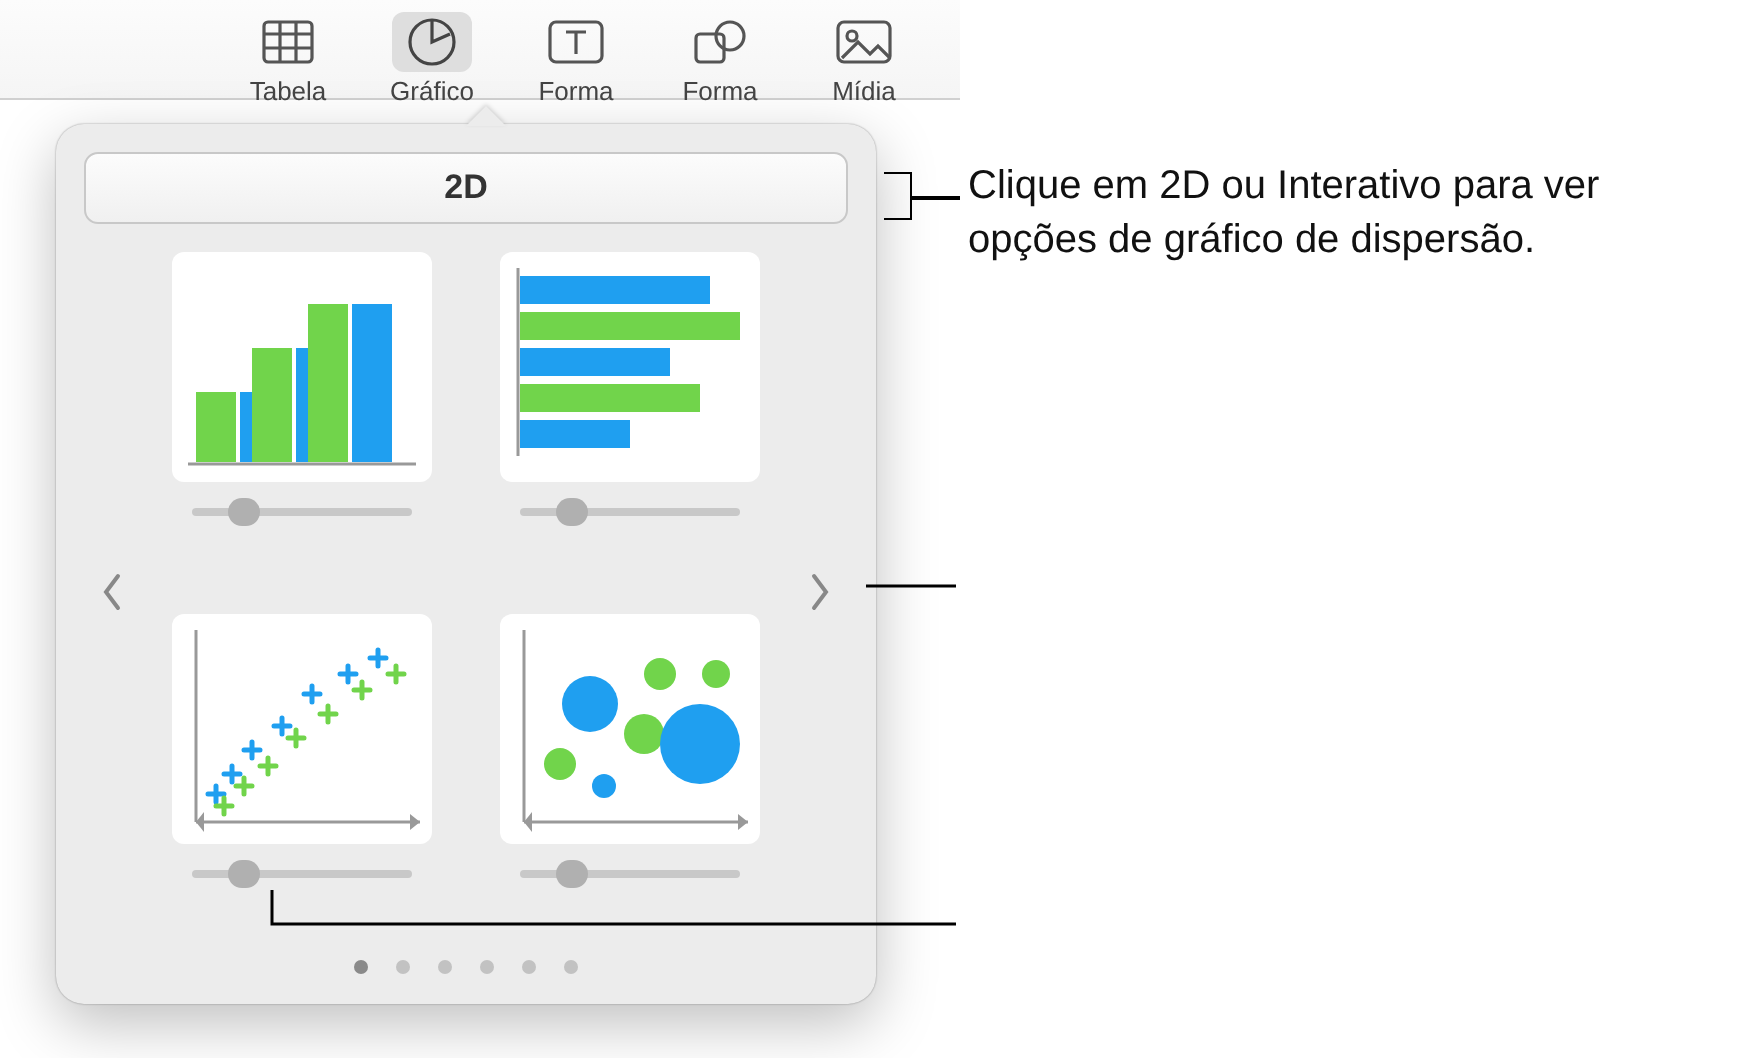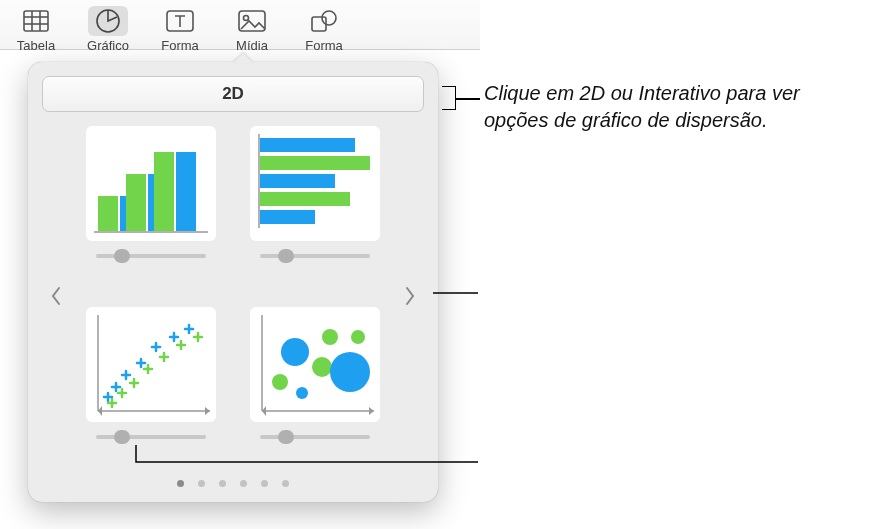--- a/index.html
+++ b/index.html
@@ -16,20 +16,21 @@
     .toolbar {
       position: absolute;
       top: 0;
       left: 0;
       width: 480px;
       height: 50px;
       background: linear-gradient(#fcfcfc, #f5f5f5);
       border-bottom: 1px solid #d0d0d0;
       display: flex;
       align-items: flex-start;
+      padding-left: 108px;
       gap: 0;
     }
     .toolbar-item {
       display: flex;
       flex-direction: column;
       align-items: center;
       justify-content: flex-start;
       width: 72px;
       height: 60px;
       cursor: pointer;
@@ -183,21 +184,21 @@
       position: absolute;
       top: 0; left: 0; width: 876px; height: 529px;
       pointer-events: none;
     }
     .callout-text {
       position: absolute;
       font-size: 20px;
       line-height: 1.35;
       color: #111;
     }
-    .callout-1 { top: 80px; left: 484px; width: 360px; font-style: italic; }
+    .callout-1 { top: 80px; left: 484px; width: 360px; }
     .callout-2 { top: 278px; left: 484px; width: 360px; }
     .callout-3 { top: 450px; left: 484px; width: 360px; }
 
     svg.leader { position: absolute; top: 0; left: 0; pointer-events: none; }
 
     
     .bracket {
       position: absolute;
       top: 86px; left: 442px;
       width: 14px; height: 24px;
@@ -242,36 +243,36 @@
     <span class="icon-wrap">
       <svg width="28" height="22" viewBox="0 0 28 22" fill="none" stroke="currentColor" stroke-width="1.6">
         <rect x="1" y="1" width="26" height="20" rx="3"></rect>
         <path d="M9 6 L19 6 M14 6 L14 17"></path>
       </svg>
     </span>
     <span class="toolbar-label">Forma</span>
   </div>
   <div class="toolbar-item">
     <span class="icon-wrap">
+      <svg width="26" height="22" viewBox="0 0 26 22" fill="none" stroke="currentColor" stroke-width="1.6">
+        <rect x="1" y="7" width="14" height="14" rx="2"></rect>
+        <circle cx="18" cy="8" r="7"></circle>
+      </svg>
+    </span>
+    <span class="toolbar-label">Forma</span>
+  </div>
+  <div class="toolbar-item">
+    <span class="icon-wrap">
       <svg width="28" height="22" viewBox="0 0 28 22" fill="none" stroke="currentColor" stroke-width="1.6">
         <rect x="1" y="1" width="26" height="20" rx="3"></rect>
         <circle cx="8" cy="8" r="2.5"></circle>
         <path d="M3 19 L11 11 L17 17 L21 13 L27 19"></path>
       </svg>
     </span>
     <span class="toolbar-label">Mídia</span>
-  </div>
-  <div class="toolbar-item">
-    <span class="icon-wrap">
-      <svg width="26" height="22" viewBox="0 0 26 22" fill="none" stroke="currentColor" stroke-width="1.6">
-        <rect x="1" y="7" width="14" height="14" rx="2"></rect>
-        <circle cx="18" cy="8" r="7"></circle>
-      </svg>
-    </span>
-    <span class="toolbar-label">Forma</span>
   </div>
 </div>
 
 <div class="popover">
 
   <div class="seg">
     <div class="seg-item">
       <span>2D</span>
     </div>
   </div>

